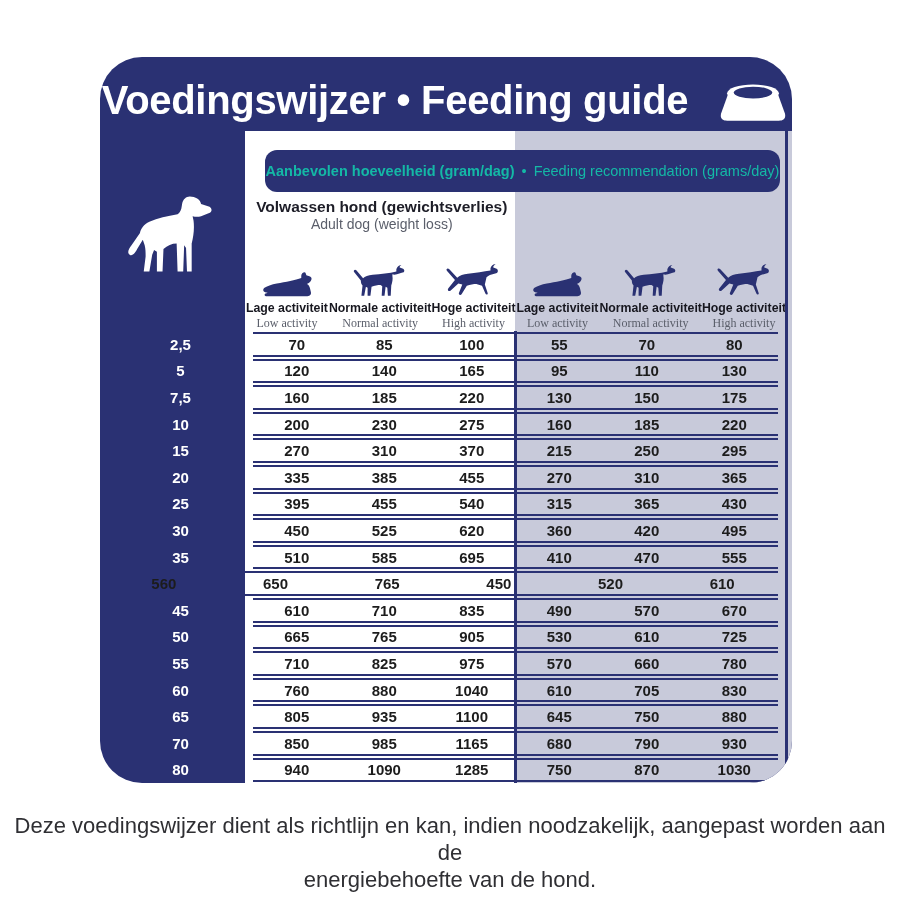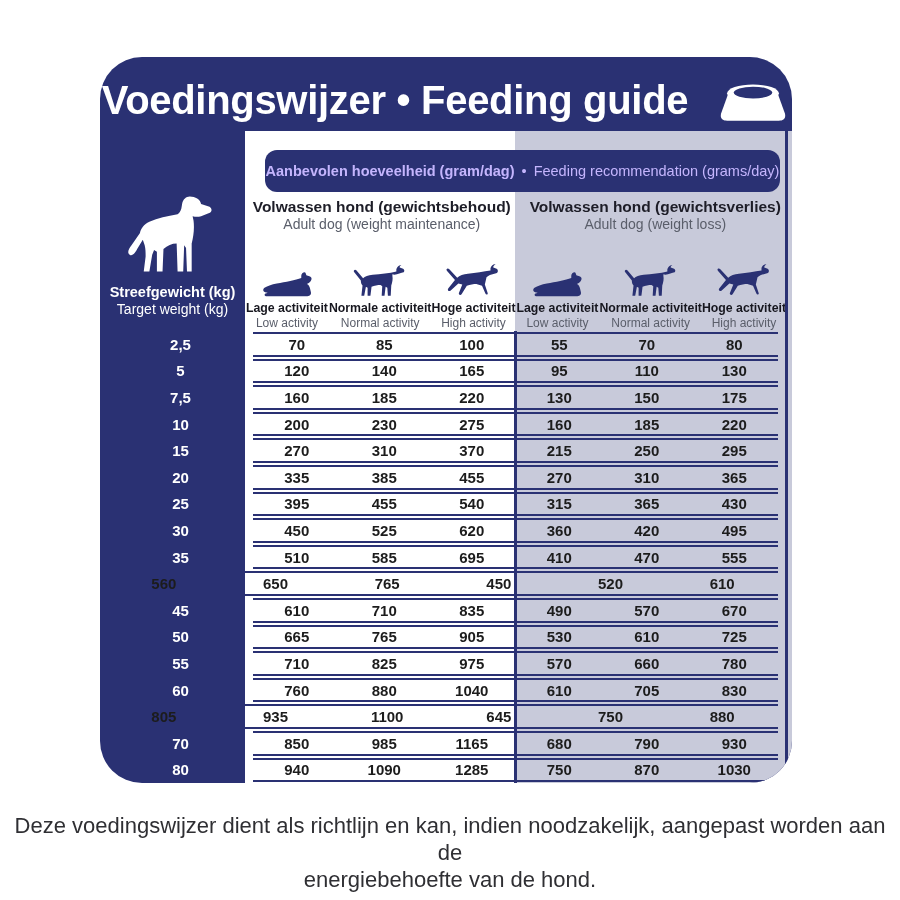--- a/index.html
+++ b/index.html
@@ -19,38 +19,38 @@
   
   .strip-white { position: absolute; left: 145px; top: 74px; width: 270px; bottom: 0; background: #ffffff; z-index: 0; }
   .strip-lav   { position: absolute; left: 415px; top: 74px; right: 0; bottom: 0; background: #c8cada; z-index: 0; }
   .edge-line   { position: absolute; right: 4px; top: 74px; bottom: 0; width: 3px; background: #2a3173; z-index: 4; }
   .divider-line{ position: absolute; left: 414px; top: 274px; bottom: 0; width: 3px; background: #2a3173; z-index: 4; }
 
   
   .banner { position: absolute; left: 165px; top: 93px; width: 515px; height: 42px;
     background: #2a3173; border-radius: 12px; z-index: 2;
     display: flex; align-items: center; justify-content: center; gap: 7px;
-    color: #c4b5fd; font-size: 14.5px; white-space: nowrap; }
+    color: #14b8a6; font-size: 14.5px; white-space: nowrap; }
   .banner .b { font-weight: bold; }
 
   
   .groups { position: absolute; left: 145px; right: 0; top: 140px; display: flex; z-index: 2; }
   .group { width: 50%; text-align: center; }
   .g-title { font-size: 15.5px; font-weight: bold; color: #1d1d27; line-height: 19px; }
   .g-sub   { font-size: 14px; color: #5a5e6a; line-height: 17px; }
 
   
   .acts { position: absolute; left: 145px; right: 6px; top: 186px; height: 88px; display: flex; z-index: 2; }
   .act { flex: 1; display: flex; flex-direction: column; justify-content: flex-end; align-items: center; overflow: visible; }
   .act-icon { display: block; margin-bottom: 3px; fill: #2a3173; }
   .icon-lying   { width: 56px; height: 27px; }
   .icon-walking { width: 62px; height: 35px; }
   .icon-running { width: 62px; height: 36px; }
   .a-label { font-size: 12.3px; font-weight: bold; color: #17171f; line-height: 15px; white-space: nowrap; }
-  .a-sub   { font-size: 12px; color: #5a5e6a; line-height: 15px; white-space: nowrap; }
+  .a-sub   { font-size: 12px; color: #5a5e6a; line-height: 15px; white-space: nowrap; font-family: Liberation Serif, serif; }
 
   
   .dog-figure { position: absolute; left: 24px; top: 132px; width: 94px; height: 90px; z-index: 2; }
   .dog-figure svg { width: 100%; height: 100%; fill: #ffffff; }
   .weight-head { position: absolute; left: 0; top: 226px; width: 145px; text-align: center; color: #fff; z-index: 2; }
   .wh-title { font-size: 14.5px; font-weight: bold; line-height: 18px; }
   .wh-sub   { font-size: 14px; line-height: 17px; }
 
   
   .rows { position: absolute; left: 0; right: 6px; top: 274px; bottom: 0;
@@ -106,24 +106,20 @@
     <div class="divider-line"></div>
 
     <div class="banner">
       <span class="b">Aanbevolen hoeveelheid (gram/dag)</span>
       <span>•</span>
       <span>Feeding recommendation (grams/day)</span>
     </div>
 
     <div class="groups">
       <div class="group">
-        <div class="g-title">Volwassen hond (gewichtsbehoud)</div>
-        <div class="g-sub">Adult dog (weight maintenance)</div>
-      </div>
-      <div class="group">
         <div class="g-title">Volwassen hond (gewichtsverlies)</div>
         <div class="g-sub">Adult dog (weight loss)</div>
       </div>
     </div>
 
     <div class="acts">
       <div class="act">
         <svg class="act-icon icon-lying">
             <use href="#icon-lying-dog"></use>
           </svg>
@@ -164,24 +160,20 @@
           </svg>
         <div class="a-label">Hoge activiteit</div>
         <div class="a-sub">High activity</div>
       </div>
     </div>
 
     <div class="dog-figure">
       <svg viewBox="0 0 100 90">
           <use href="#icon-standing-dog"></use>
         </svg>
-    </div>
-    <div class="weight-head">
-      <div class="wh-title">Streefgewicht (kg)</div>
-      <div class="wh-sub">Target weight (kg)</div>
     </div>
 
     <div class="rows">
   <div class="row">
     <div class="wcell">2,5</div>
     <div class="vcell">70</div>
     <div class="vcell">85</div>
     <div class="vcell">100</div>
     <div class="vcell">55</div>
     <div class="vcell">70</div>
@@ -311,20 +303,21 @@
     <div class="wcell">60</div>
     <div class="vcell">760</div>
     <div class="vcell">880</div>
     <div class="vcell">1040</div>
     <div class="vcell">610</div>
     <div class="vcell">705</div>
     <div class="vcell">830</div>
   </div>
 
   <div class="row">
+    <div class="wcell">65</div>
     <div class="vcell">805</div>
     <div class="vcell">935</div>
     <div class="vcell">1100</div>
     <div class="vcell">645</div>
     <div class="vcell">750</div>
     <div class="vcell">880</div>
   </div>
 
   <div class="row">
     <div class="wcell">70</div>

